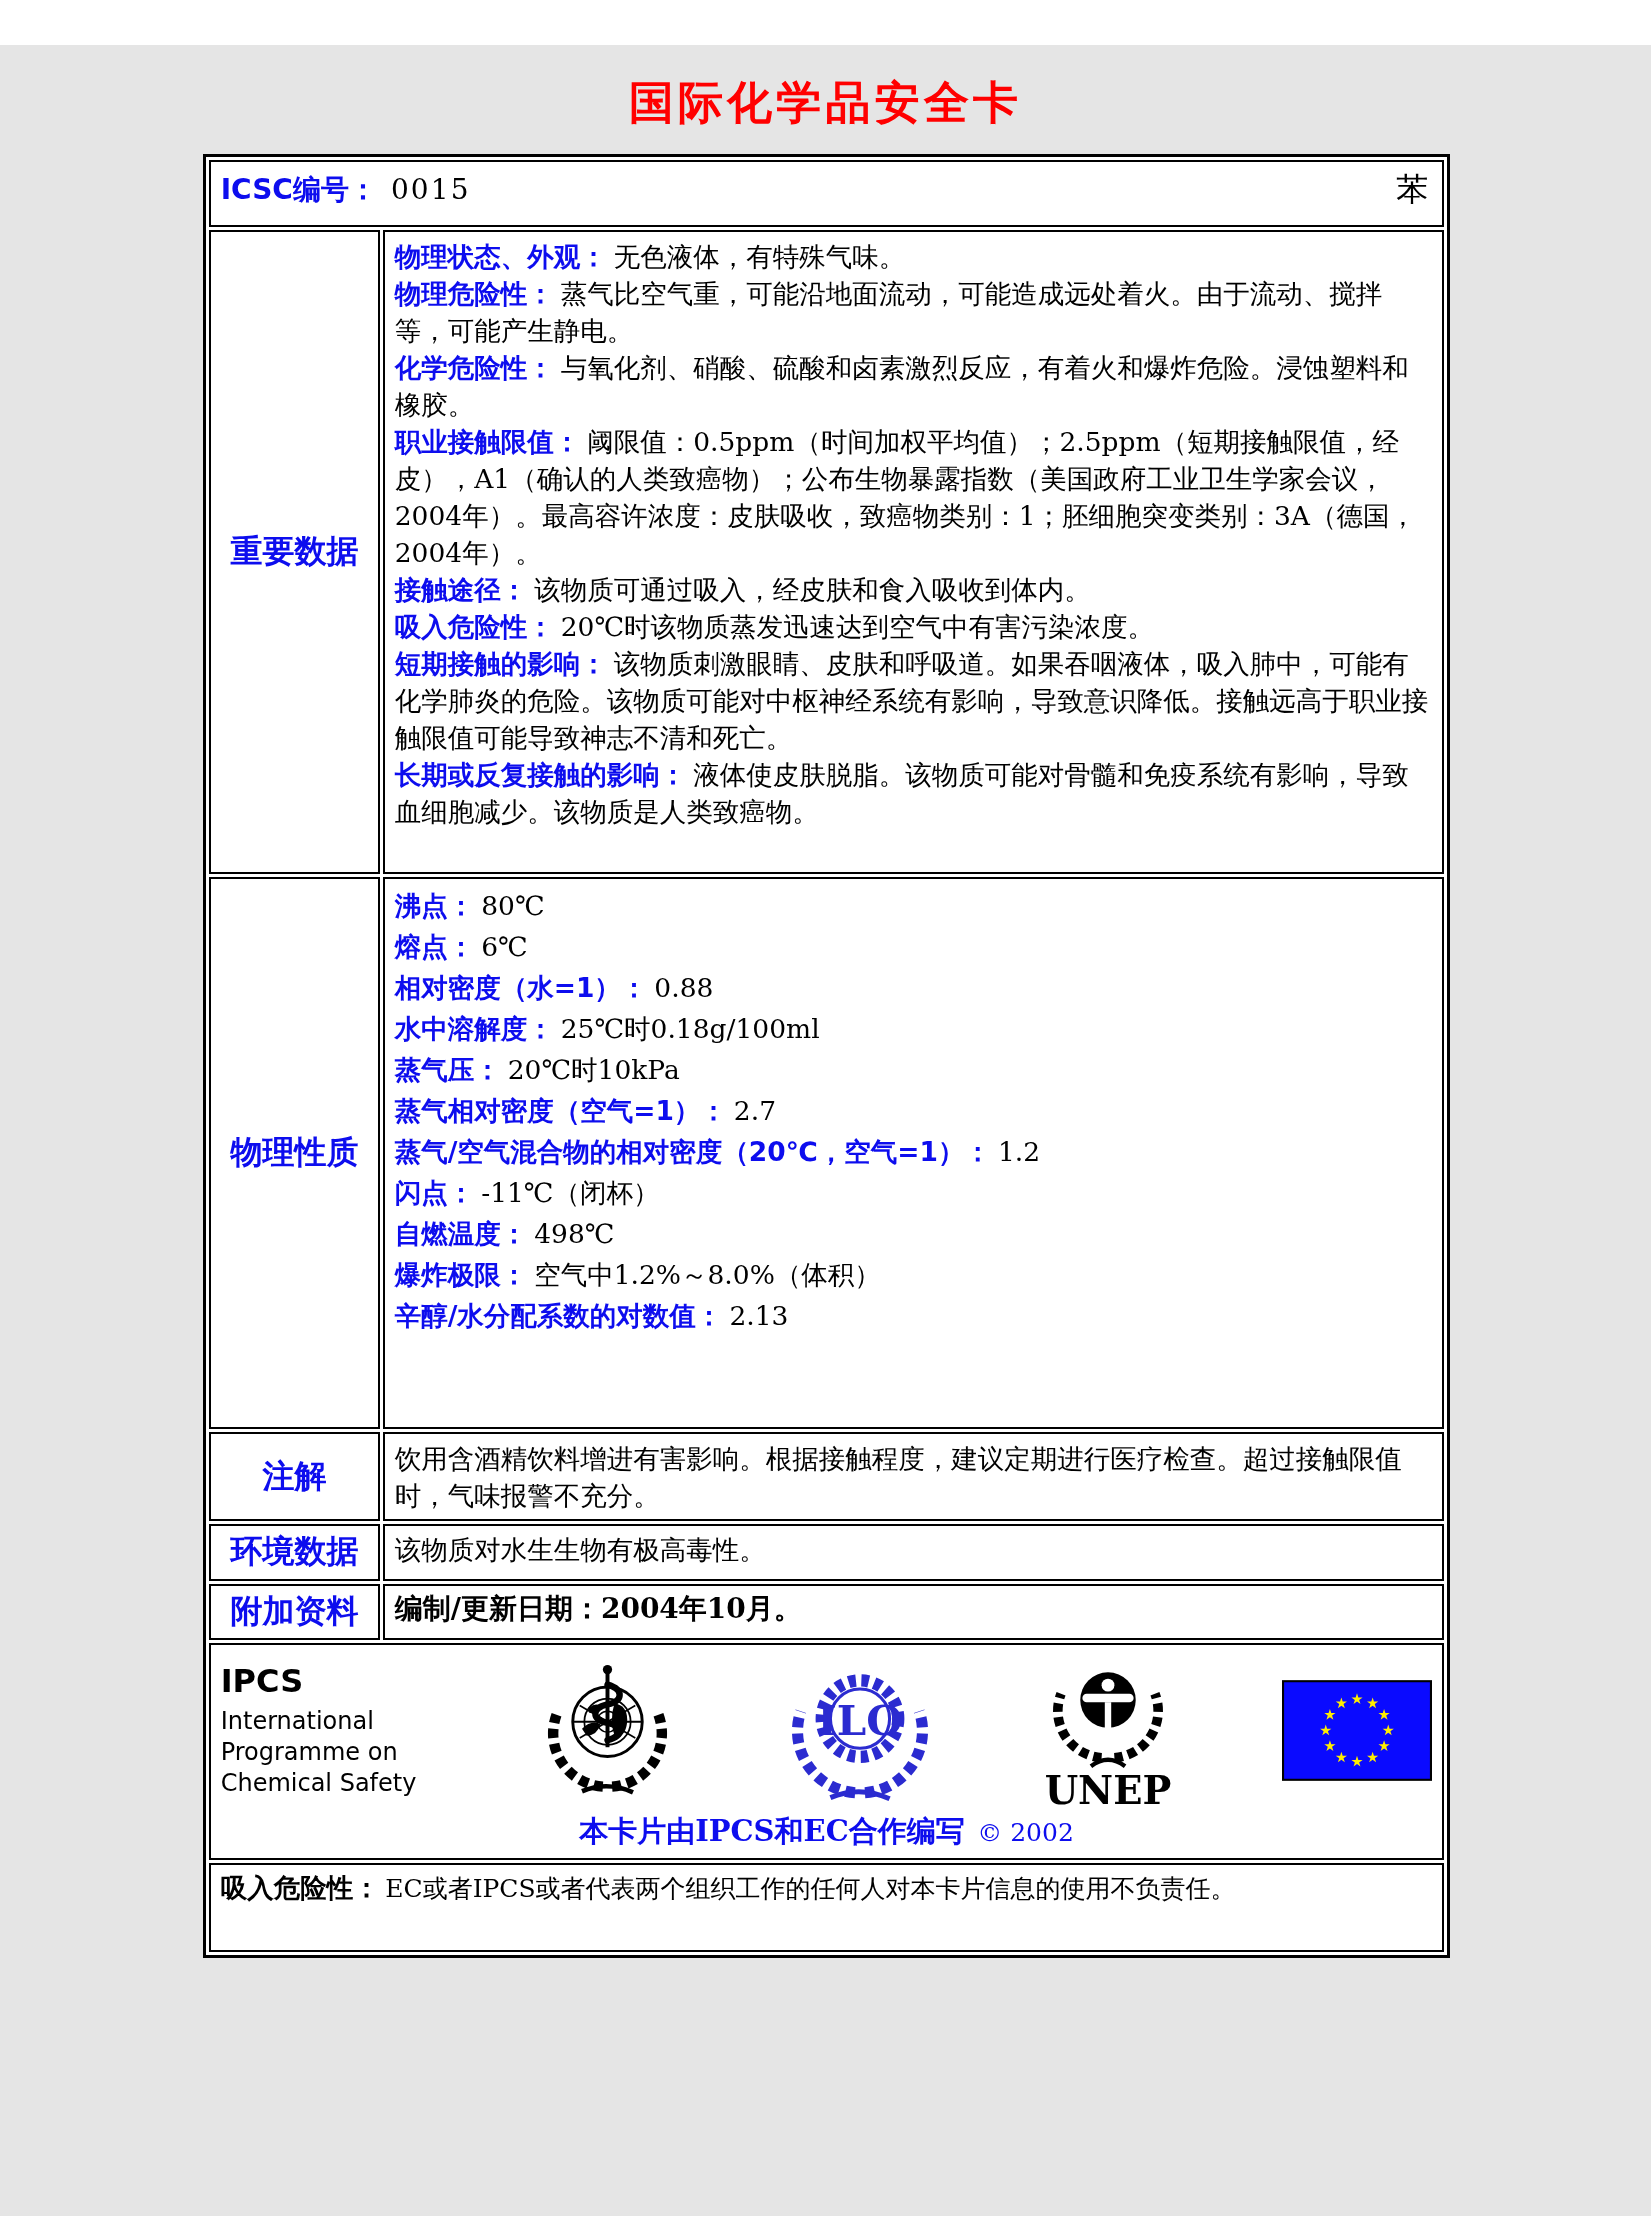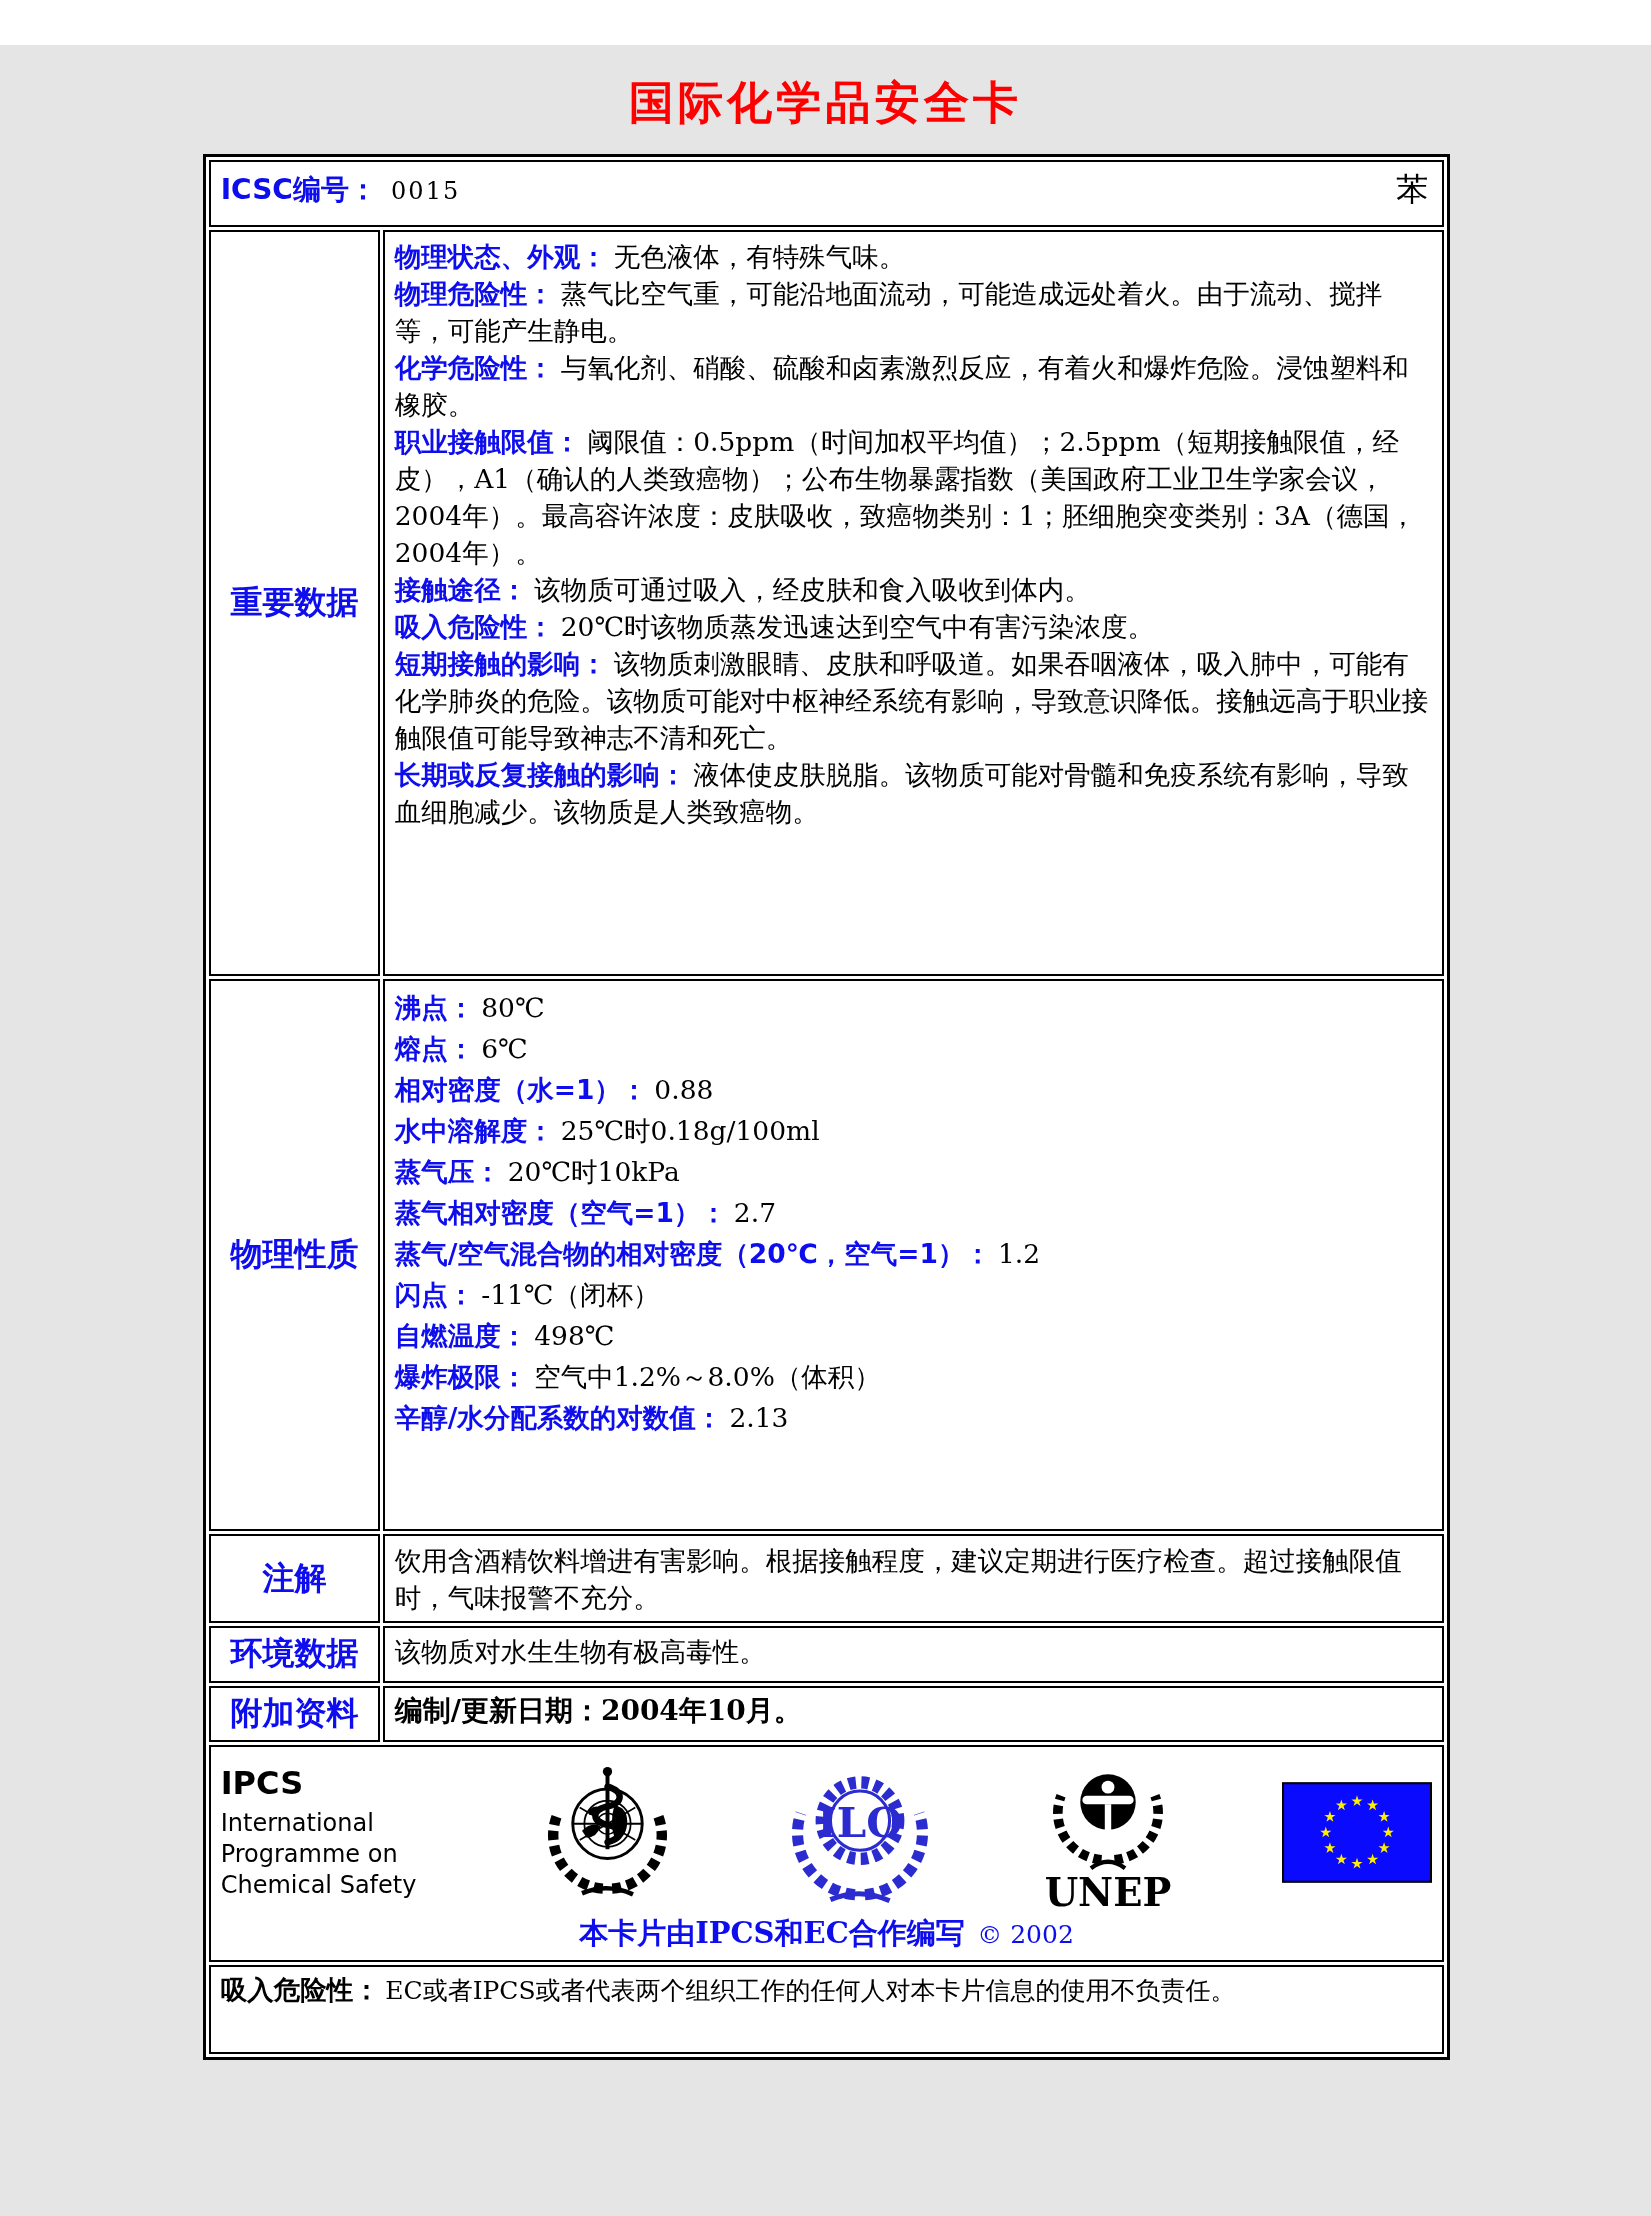--- a/index.html
+++ b/index.html
@@ -17,23 +17,23 @@
              border-collapse:separate;border-spacing:3.5px;table-layout:fixed;background:#fff;}
   td.cell{border:2.1px solid #000;padding:5.6px 9.7px;vertical-align:top;background:#fff;}
   col.col-label{width:171px;}
   td.label-cell{vertical-align:middle;text-align:center;padding:4.2px 2.8px;
     color:var(--label-blue);font-weight:bold;font-size:32px;
     font-family:"DejaVu Sans","Liberation Sans",sans-serif;}
   .header-cell{height:67px;vertical-align:middle;}
   .hdr-flex{display:flex;justify-content:space-between;align-items:center;}
   .blue-label{color:var(--label-blue);font-weight:bold;font-size:28px;
     font-family:"DejaVu Sans","Liberation Sans",sans-serif;}
-  .hdr-num{font-size:24px;margin-left:14px;letter-spacing:2.1px;}
+  .hdr-num{font-size:28px;margin-left:14px;letter-spacing:2.1px;}
   .hdr-chem{font-size:32px;padding-right:4.2px;}
-  .important-content{height:746px;font-size:26.5px;line-height:37px;}
+  .important-content{height:644px;font-size:26.5px;line-height:37px;}
   .physical-content{height:552px;font-size:26.5px;line-height:41px;}
   .env-content{height:49px;font-size:26.5px;line-height:36px;}
   .notes-content{height:81px;font-size:26.5px;line-height:37px;}
   .extra-content{height:43px;font-size:28px;line-height:35px;font-weight:bold;}
   p.item{margin:0;}
   .item-label{color:var(--label-blue);font-weight:bold;margin-right:7px;
     font-family:"DejaVu Sans","Liberation Sans",sans-serif;}
   .logos-cell{height:196px;padding:8.4px 42px 4.2px 12.5px;}
   .logos-flex{display:flex;align-items:center;justify-content:space-between;}
   .ipcs-block{font-family:"DejaVu Sans","Liberation Sans",sans-serif;width:209px;}

